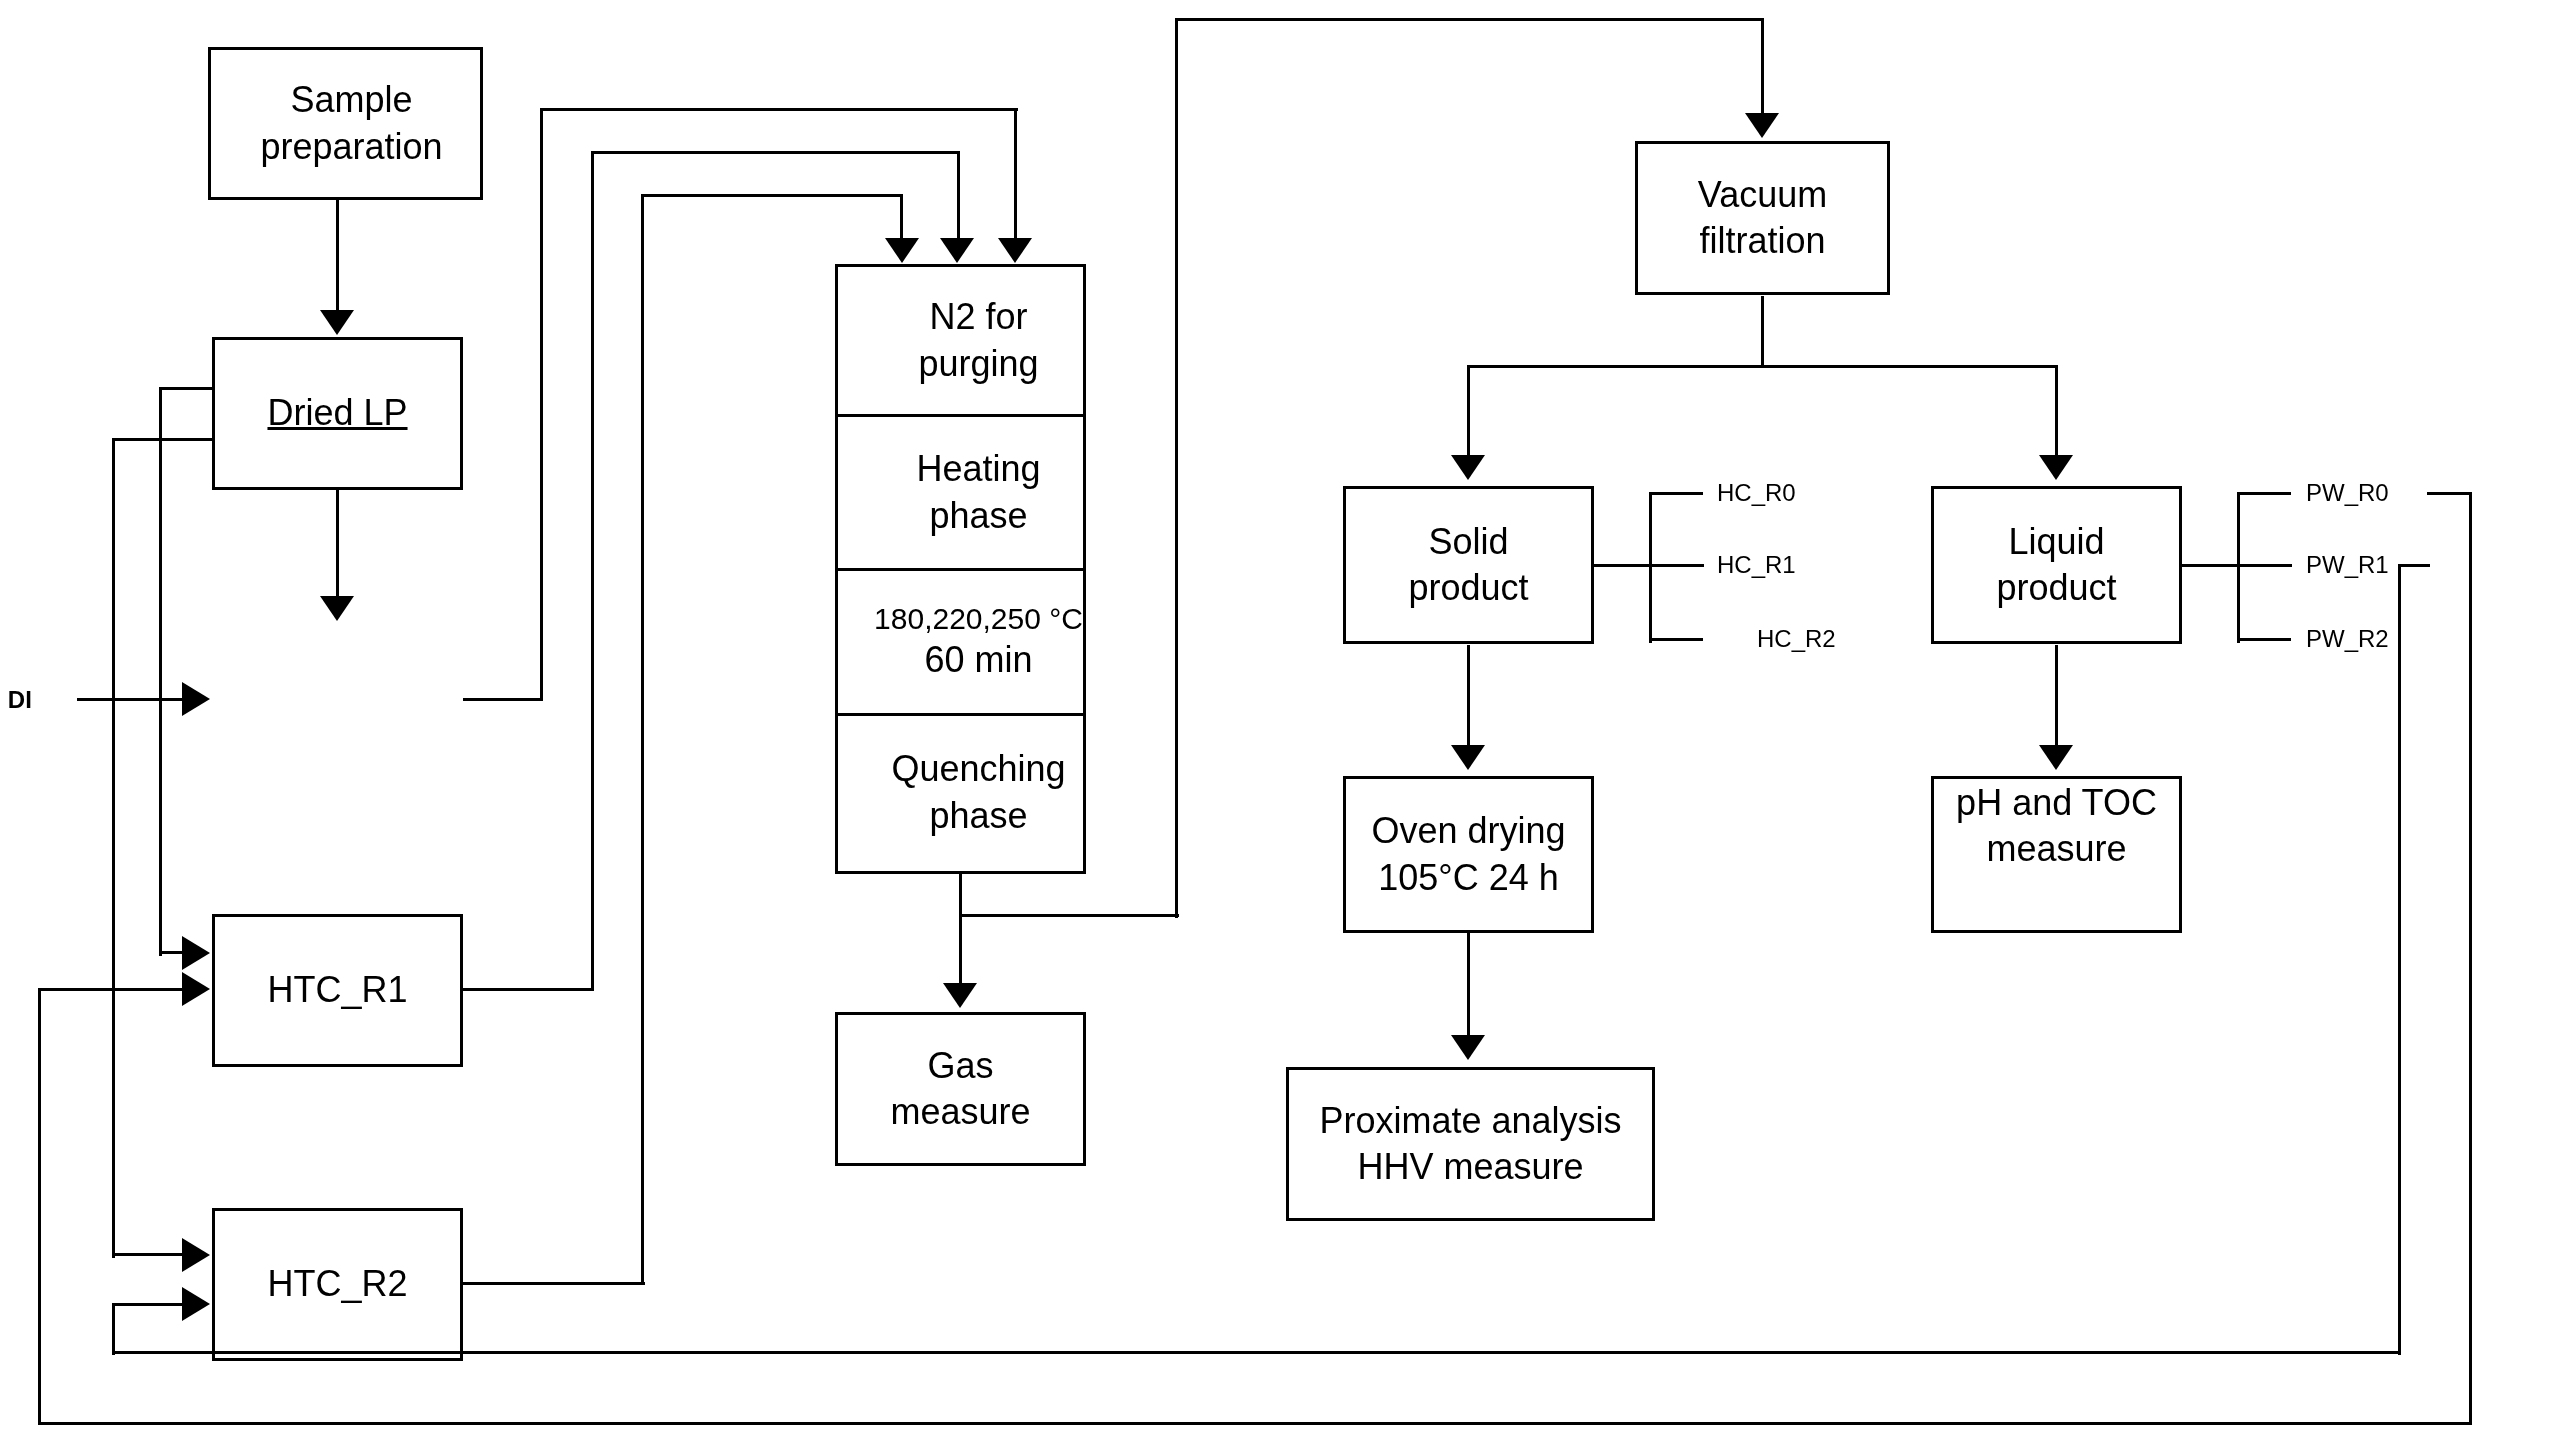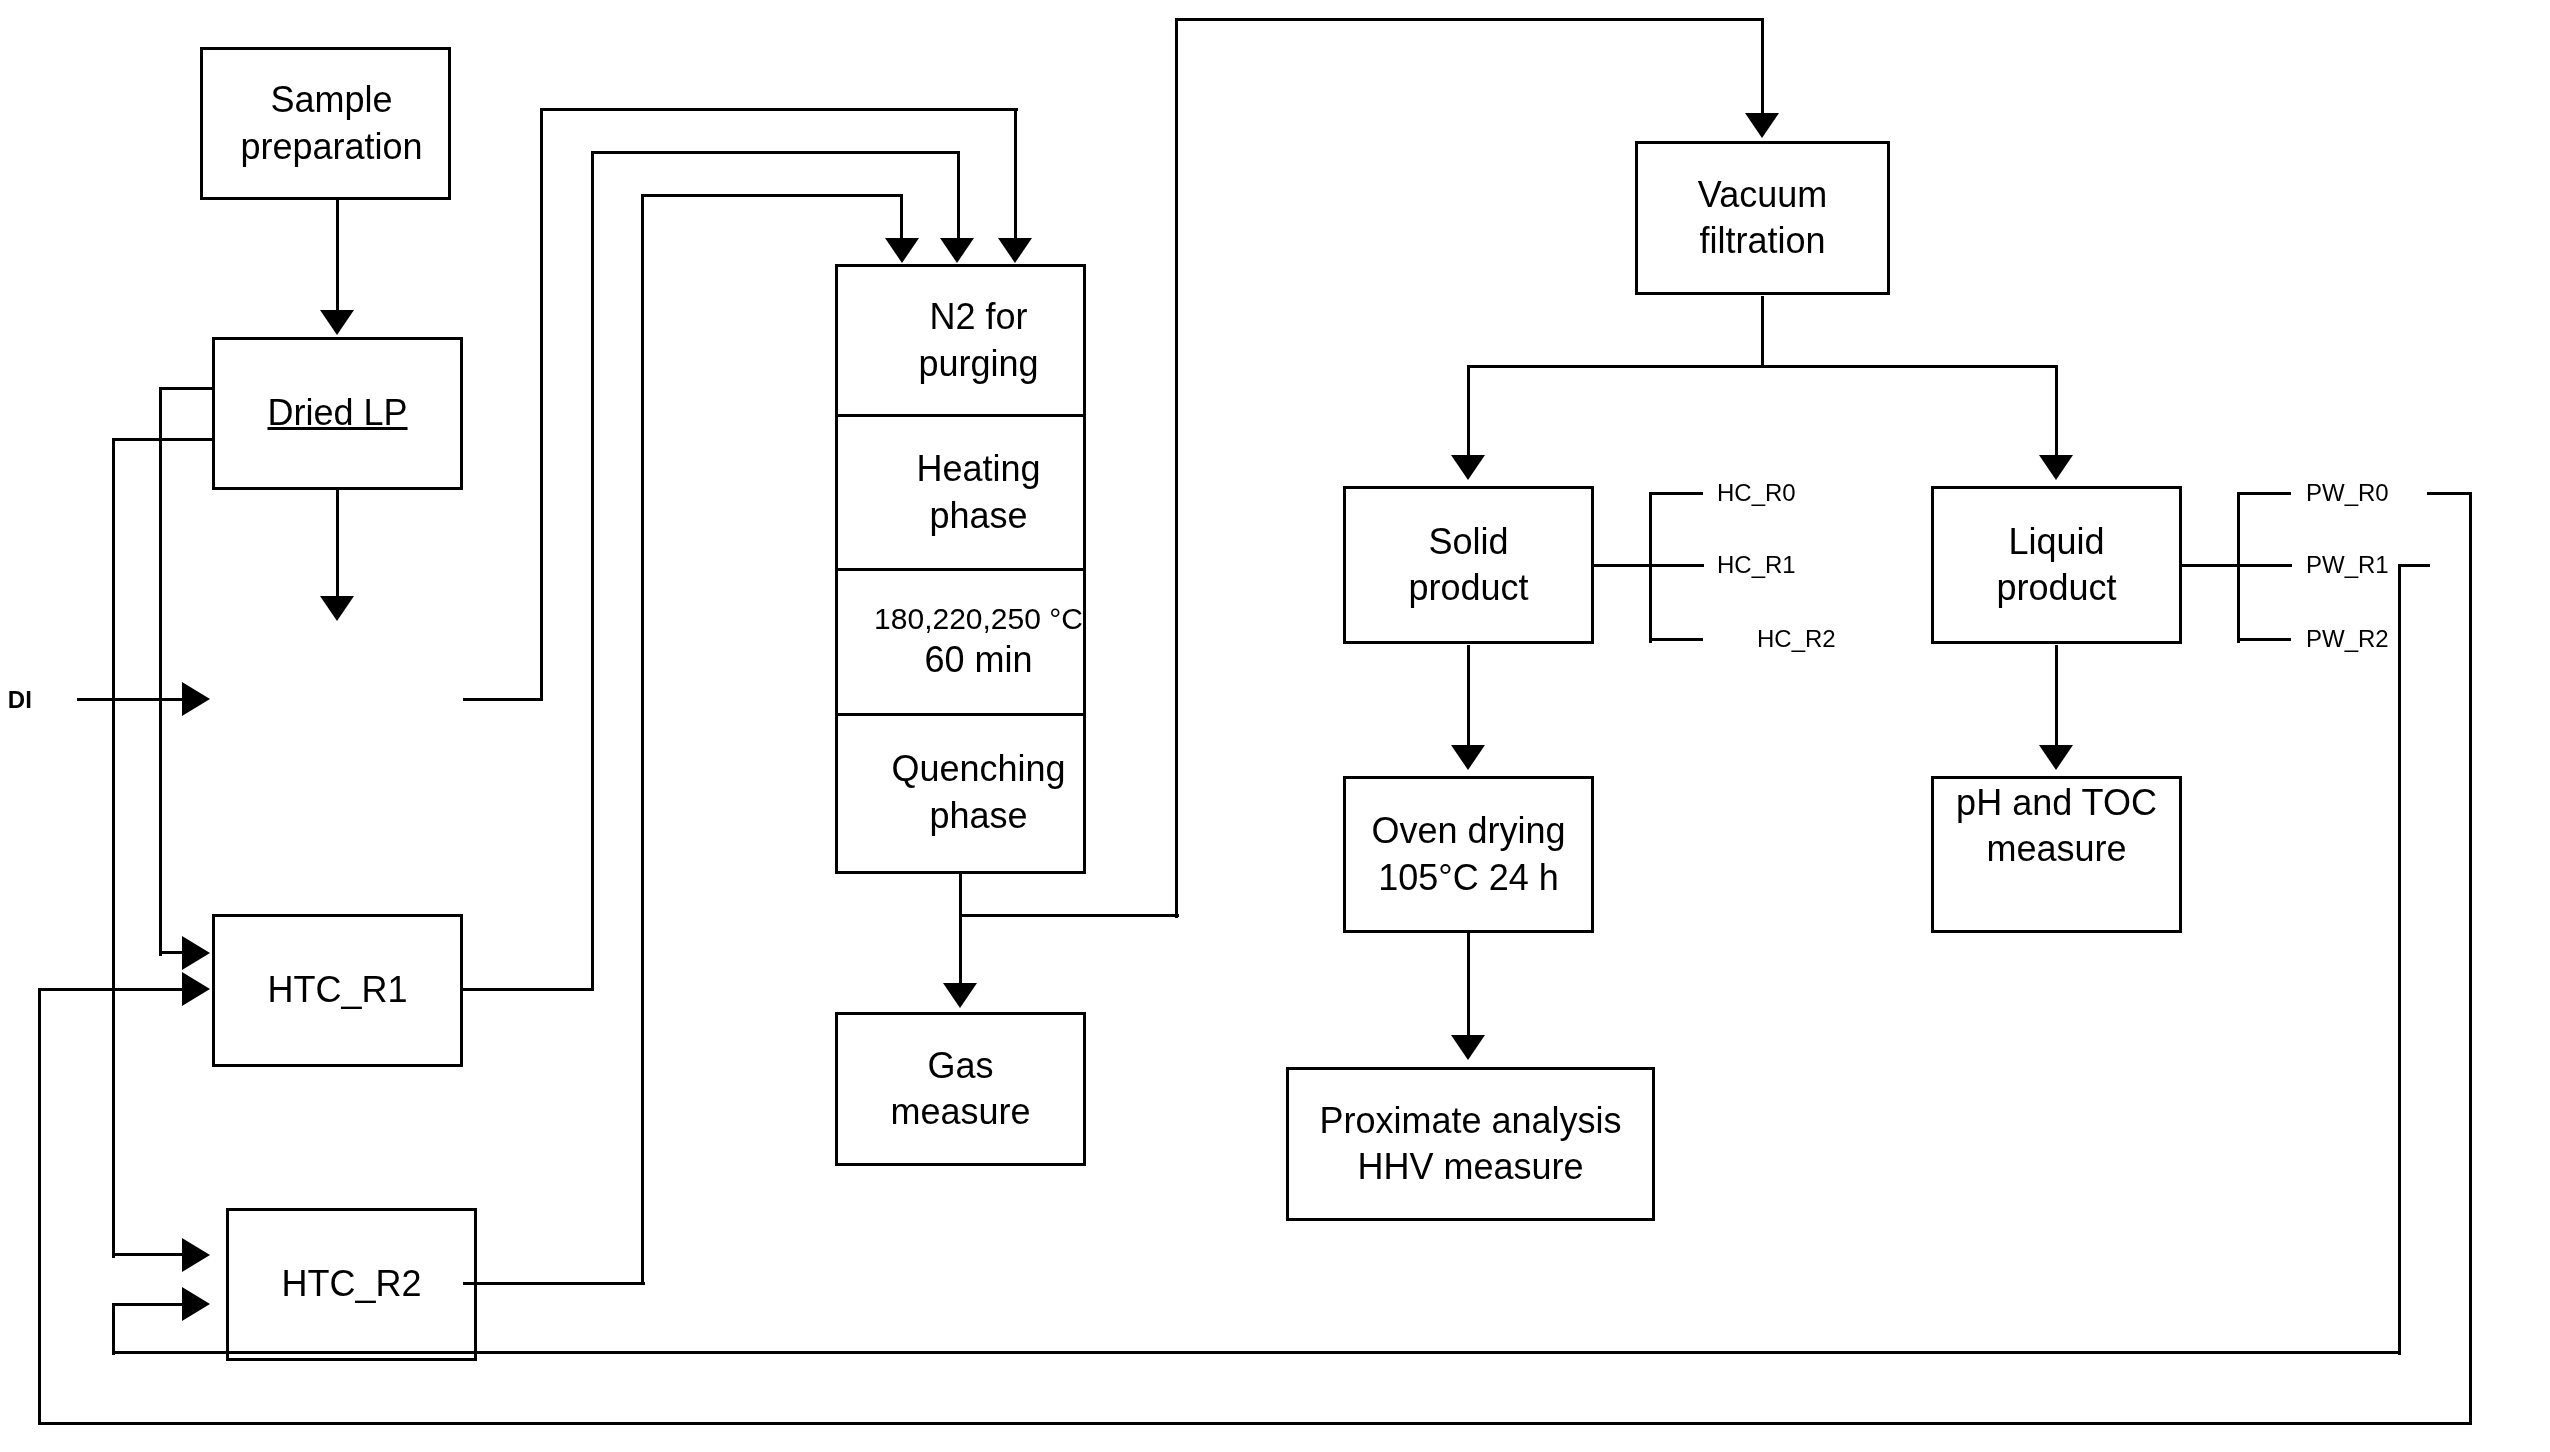--- a/index.html
+++ b/index.html
@@ -30,25 +30,25 @@
     border-left:28px solid var(--stroke); }
   .tag { position:absolute; font-size:24px; line-height:44px; height:44px;
     white-space:nowrap; }
   .tag.r { text-align:left;font-weight:bold; }
 </style>
 </head>
 <body>
 
 <div class="canvas">
 
-  <div class="box" style="left:200px; top:47px;  width:251px; height:153px;padding-left:12px;">Sample
+  <div class="box" style="left:208px; top:47px;  width:275px; height:153px;padding-left:12px;">Sample
 preparation</div>
   <div class="box" style="left:212px; top:337px; width:251px; height:153px;text-decoration:underline;">Dried LP</div>
   <div class="box" style="left:212px; top:914px; width:251px; height:153px;">HTC_R1</div>
-  <div class="box" style="left:226px; top:1208px; width:251px; height:153px;">HTC_R2</div>
+  <div class="box" style="left:212px; top:1208px; width:251px; height:153px;">HTC_R2</div>
 
   <div class="stack" style="left:835px; top:264px; width:251px; height:610px;">
     <div class="seg" style="height:147px;">N2 for
 purging</div>
     <div class="seg" style="height:154px;">Heating
 phase</div>
     <div class="seg" style="height:145px;">
       <div class="small">180,220,250 °C</div>
       <div>60 min</div>
     </div>

